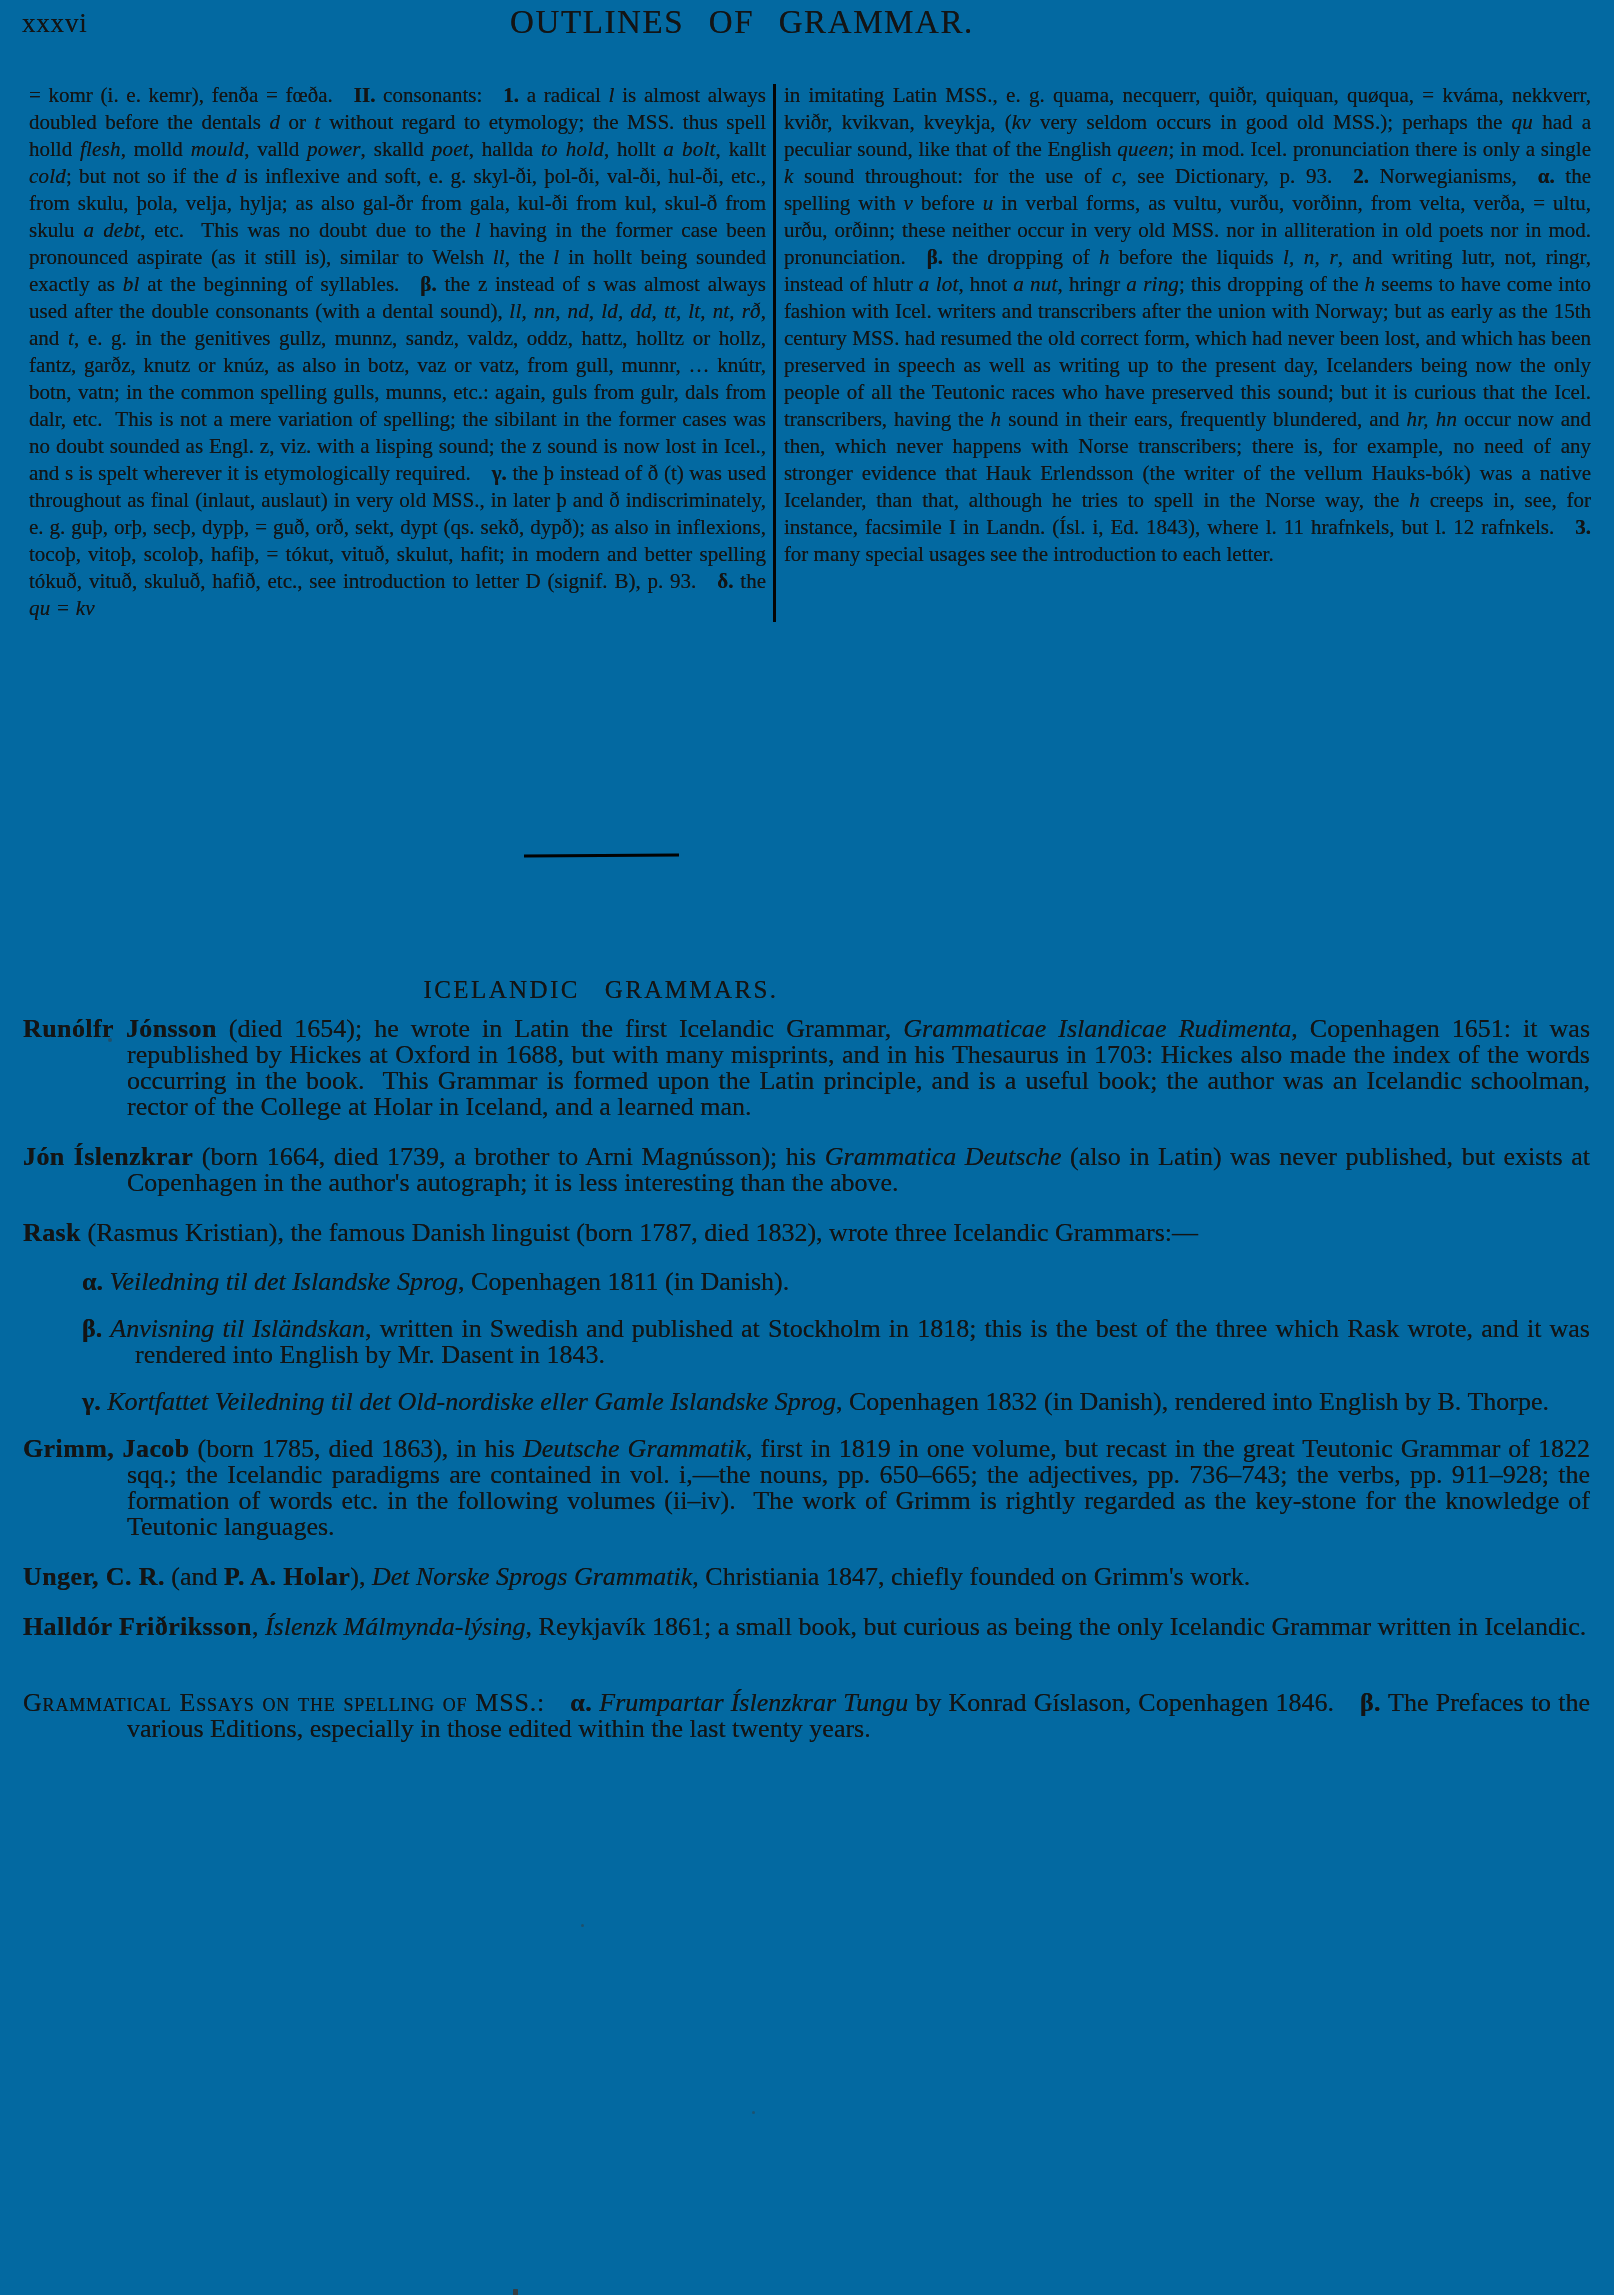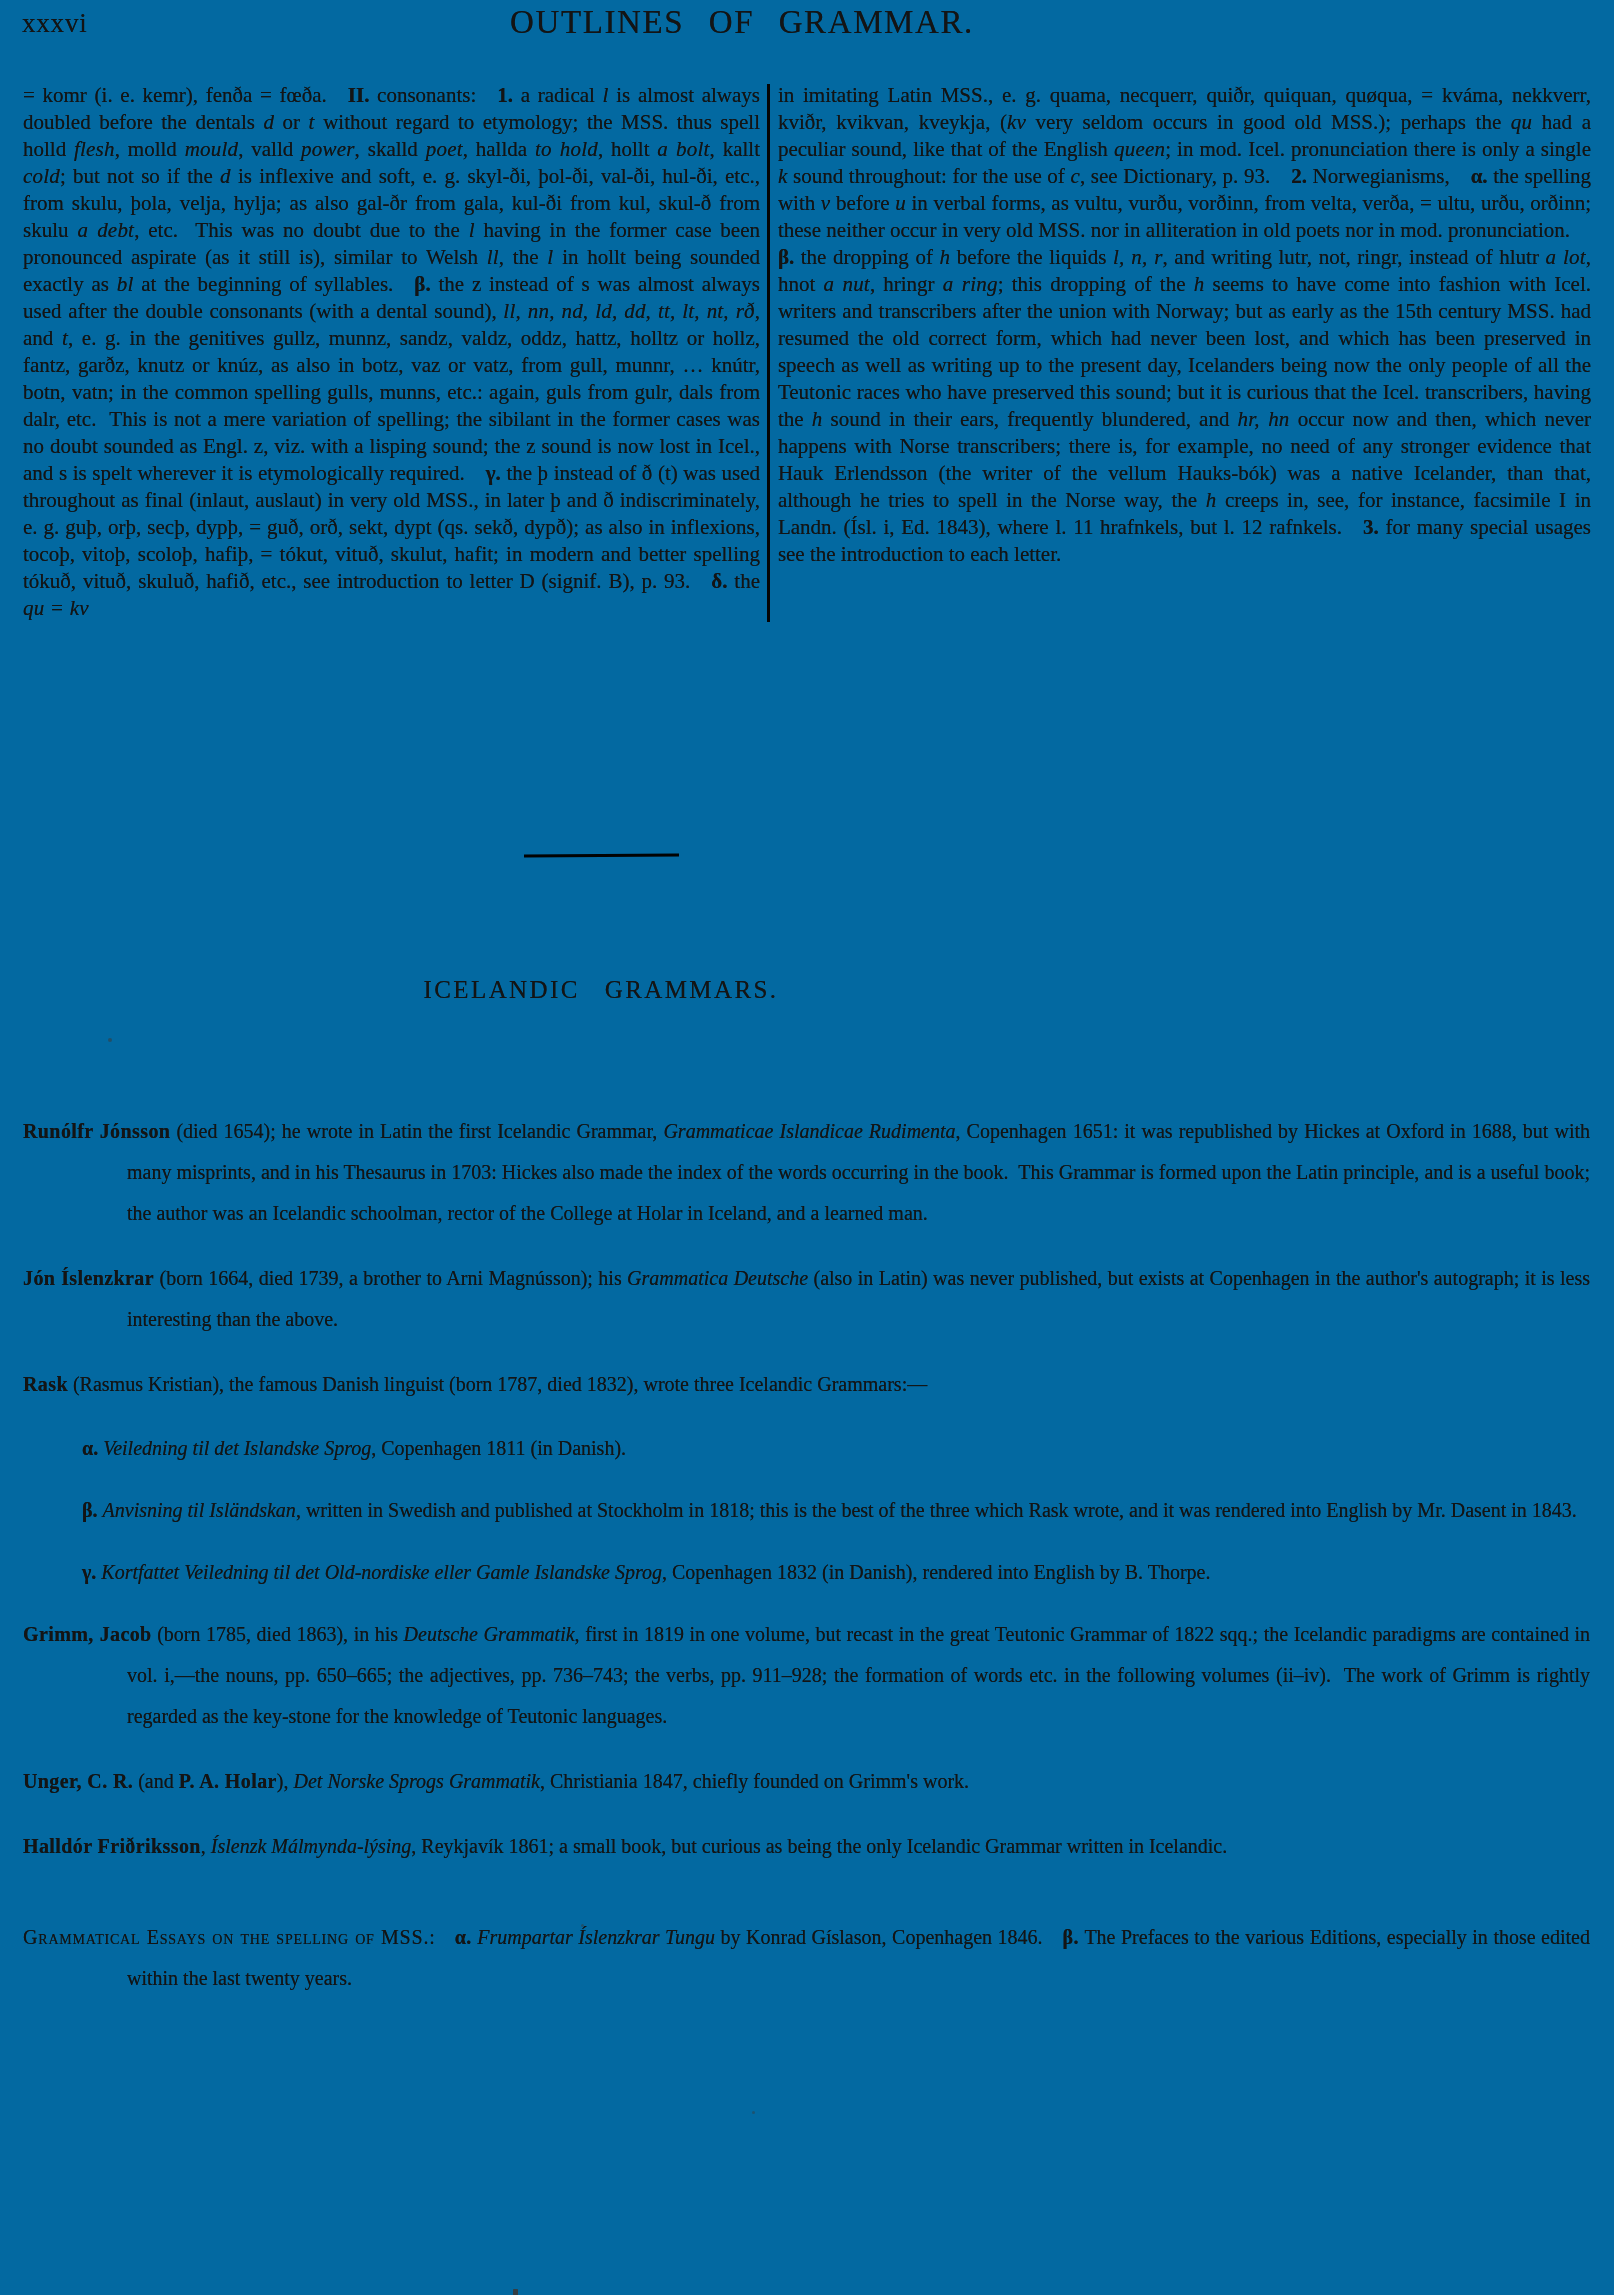--- a/index.html
+++ b/index.html
@@ -20,21 +20,21 @@
   }
   .running-title{
     position:absolute;top:4.1px;left:0;width:100%;
     margin:0;text-align:center;
     font-size:33px;font-weight:normal;
     letter-spacing:1.6px;word-spacing:14.7px;
     transform:translateX(-65px);
   }
   
   .two-col{
-    position:absolute;top:82px;left:23px;right:23px;
+    position:absolute;top:82px;left:29px;right:23px;
     display:flex;align-items:stretch;
   }
   .col{
     font-size:21px;line-height:27px;
     text-align:justify;hyphens:none;
   }
   .col.left{width:737px;flex:none;}
   .col.right{flex:1;}
   .colrule{
     flex:none;width:2.4px;background:#050505;
@@ -51,22 +51,22 @@
   
   .section-heading{
     position:absolute;top:976px;left:0;width:100%;
     margin:0;text-align:center;
     font-size:25px;font-weight:normal;
     letter-spacing:2.4px;word-spacing:16.3px;
     transform:translateX(-206px);
   }
   
   .entries{
-    position:absolute;top:1111px;left:23px;right:24px;
-    font-size:20px;line-height:41px;
+    position:absolute;top:1016px;left:23px;right:24px;
+    font-size:26px;line-height:26px;
   }
   .entry{
     margin:0 0 24px 0;
     padding-left:104px;text-indent:-104px;
     text-align:justify;
   }
   .entry.tight{margin-bottom:23px;}
   .subentry{
     margin:0 0 21px 104px;
     padding-left:8px;text-indent:-53px;

